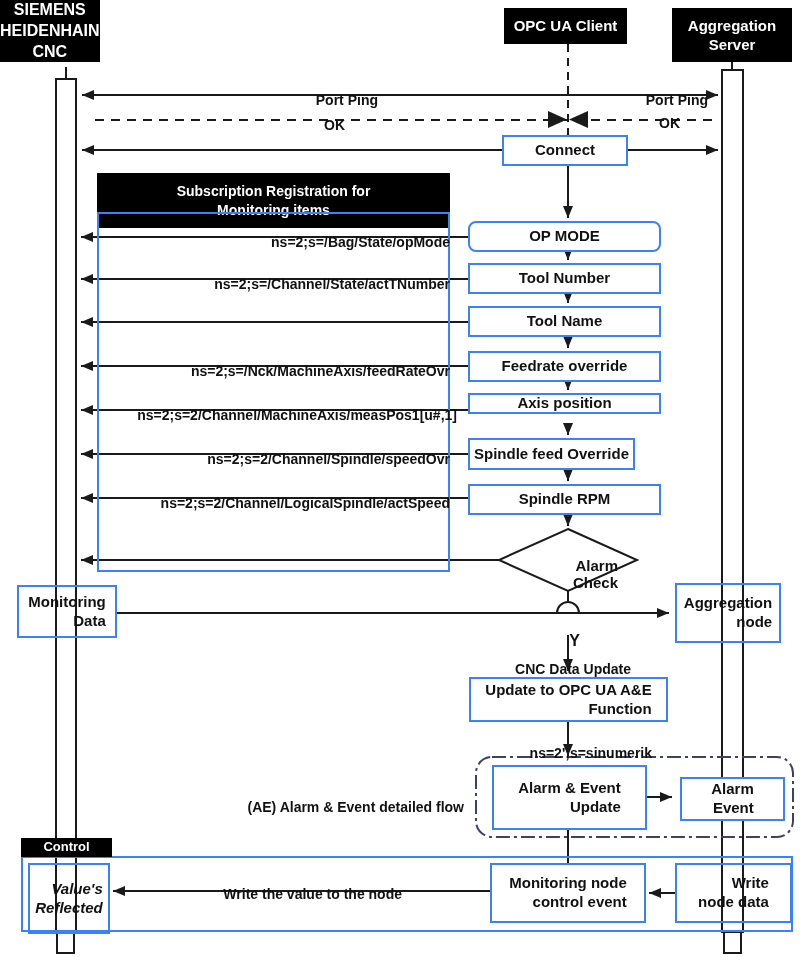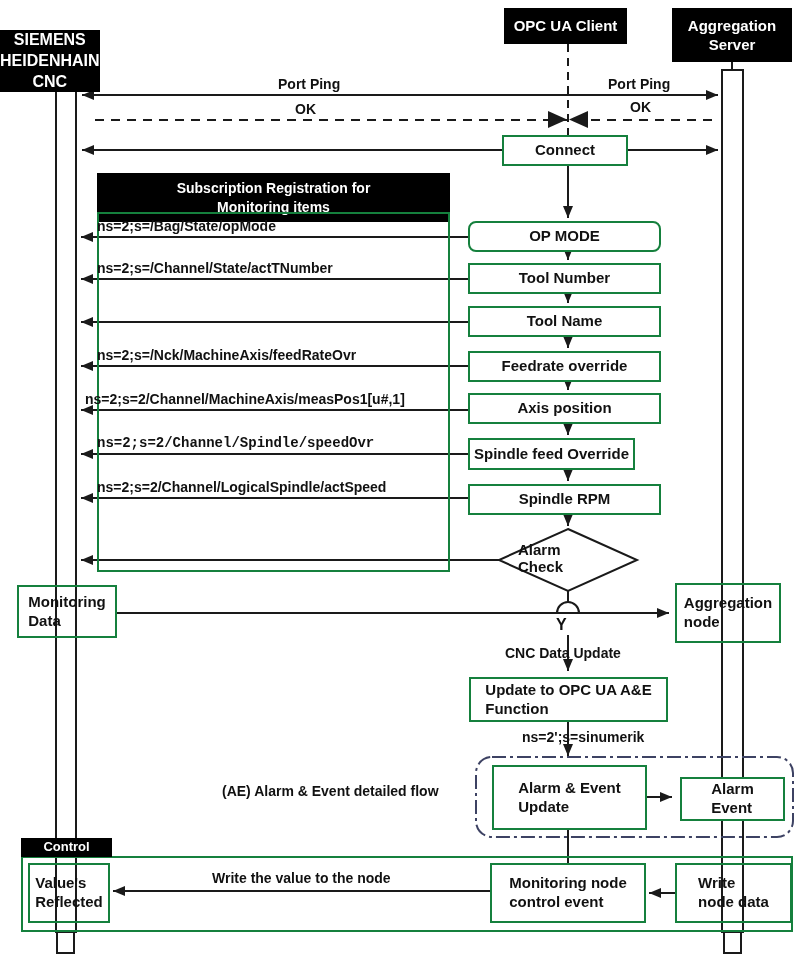--- a/index.html
+++ b/index.html
@@ -4,34 +4,34 @@
 <style>
   html,body { margin:0; padding:0; background:#fff; }
   .canvas {
     position:relative; width:800px; height:957px; background:#ffffff;
     font-family:"Liberation Sans", sans-serif; color:#111;
     overflow:hidden;
   }
   .svgl { position:absolute; left:0; top:0; }
   .box {
     position:absolute; box-sizing:border-box;
-    border:2px solid #15803d; background:#ffffff;
+    border:2px solid #3b82f6; background:#ffffff;
     display:flex; align-items:center; justify-content:center;
-    text-align:left; font-weight:700; white-space:pre-line;
+    text-align:right; font-weight:700; white-space:pre-line;
     line-height:1.25;
   }
   .clear { background:transparent; }
   .blackbox {
     position:absolute; box-sizing:border-box; background:#000;
     color:#fff; display:flex; align-items:center; justify-content:center;
     text-align:center; font-weight:700; white-space:pre-line; line-height:1.3;
   }
   .lbl {
-    position:absolute; font-weight:700; text-align:left;
-    white-space:pre-line; line-height:1.15;
+    position:absolute; font-weight:700; text-align:right;
+    white-space:pre-line; line-height:1.15;margin-top:16px;
   }
 </style>
 </head>
 <body>
 
 <div class="canvas">
 
   <svg class="svgl" width="800" height="957" viewBox="0 0 800 957">
     <defs>
       <marker id="ah" markerUnits="userSpaceOnUse" markerWidth="14" markerHeight="12" refX="12" refY="6" orient="auto-start-reverse">
@@ -103,49 +103,49 @@
       <path d="M647 797 H672" marker-end="url(#ah)"></path>
       <path d="M568 830 V863"></path>
     </g>
 
     <g stroke="#1a1a1a" stroke-width="2" fill="none">
       <path d="M490 891 H113" marker-end="url(#ah)"></path>
       <path d="M675 893 H649" marker-end="url(#ah)"></path>
     </g>
   </svg>
 
-  <div class="blackbox" style="left:0; top:7; width:129; height:61; font-size:16px;margin-top:30px;">SIEMENS
+  <div class="blackbox" style="left:0; top:7; width:129; height:61; font-size:16px;">SIEMENS
 HEIDENHAIN
 CNC</div>
   <div class="blackbox" style="left:504px; top:8px; width:123px; height:36px; font-size:15px;">OPC UA Client</div>
   <div class="blackbox" style="left:672px; top:8px; width:120px; height:54px; font-size:15px;">Aggregation
 Server</div>
 
   <div class="lbl" style="left:278px; top:76px; width:100px; font-size:14px;">Port Ping</div>
   <div class="lbl" style="left:608px; top:76px; width:100px; font-size:14px;">Port Ping</div>
   <div class="lbl" style="left:295px; top:101px; width:50px; font-size:14px;">OK</div>
   <div class="lbl" style="left:630px; top:99px; width:50px; font-size:14px;">OK</div>
   <div class="box" style="left:502px; top:135px; width:126px; height:31px; font-size:15px;">Connect</div>
 
-  <div class="blackbox" style="left:97px; top:173px; width:353px; height:49px; font-size:14px;">Subscription Registration for
+  <div class="blackbox" style="left:97px; top:173px; width:353px; height:55px; font-size:14px;">Subscription Registration for
 Monitoring items</div>
   <div class="box clear" style="left:97px; top:212px; width:353px; height:360px;"></div>
 
   <div class="lbl" style="left:97px; top:218px; width:353px; font-size:14px;">ns=2;s=/Bag/State/opMode</div>
   <div class="lbl" style="left:97px; top:260px; width:353px; font-size:14px;">ns=2;s=/Channel/State/actTNumber</div>
   <div class="lbl" style="left:97px; top:347px; width:353px; font-size:14px;">ns=2;s=/Nck/MachineAxis/feedRateOvr</div>
   <div class="lbl" style="left:85px; top:391px; width:372px; font-size:14px;">ns=2;s=2/Channel/MachineAxis/measPos1[u#,1]</div>
-  <div class="lbl" style="left:97px; top:435px; width:353px; font-size:14px;font-family:Liberation Mono, monospace;">ns=2;s=2/Channel/Spindle/speedOvr</div>
+  <div class="lbl" style="left:97px; top:435px; width:353px; font-size:14px;">ns=2;s=2/Channel/Spindle/speedOvr</div>
   <div class="lbl" style="left:97px; top:479px; width:353px; font-size:14px;">ns=2;s=2/Channel/LogicalSpindle/actSpeed</div>
 
   <div class="box" style="left:468px; top:221px; width:193px; height:31px; font-size:15px;border-radius:8px;">OP MODE</div>
   <div class="box" style="left:468px; top:263px; width:193px; height:31px; font-size:15px;">Tool Number</div>
   <div class="box" style="left:468px; top:306px; width:193px; height:31px; font-size:15px;">Tool Name</div>
   <div class="box" style="left:468px; top:351px; width:193px; height:31px; font-size:15px;">Feedrate override</div>
-  <div class="box" style="left:468px; top:393px; width:193px; height:31px; font-size:15px;">Axis position</div>
+  <div class="box" style="left:468px; top:393px; width:193px; height:21px; font-size:15px;">Axis position</div>
   <div class="box" style="left:468px; top:438px; width:167px; height:32px; font-size:15px;">Spindle feed Override</div>
   <div class="box" style="left:468px; top:484px; width:193px; height:31px; font-size:15px;">Spindle RPM</div>
 
   <div class="lbl" style="left:518px; top:541px; width:100px; font-size:15px;">Alarm
 Check</div>
 
   <div class="box clear" style="left:17px; top:585px; width:100px; height:53px; font-size:15px;">Monitoring
 Data</div>
   <div class="box clear" style="left:675px; top:583px; width:106px; height:60px; font-size:15px;">Aggregation
 node</div>
@@ -156,21 +156,21 @@
   <div class="lbl" style="left:522px; top:729px; width:130px; font-size:14px;">ns=2';s=sinumerik</div>
 
   <div class="lbl" style="left:222px; top:783px; width:242px; font-size:14px;">(AE) Alarm &amp; Event detailed flow</div>
   <div class="box" style="left:492px; top:765px; width:155px; height:65px; font-size:15px;">Alarm &amp; Event
 Update</div>
   <div class="box" style="left:680px; top:777px; width:105px; height:44px; font-size:15px;">Alarm
 Event</div>
 
   <div class="box clear" style="left:21px; top:856px; width:772px; height:76px;"></div>
   <div class="blackbox" style="left:21px; top:838px; width:91px; height:19px; font-size:13px;">Control</div>
-  <div class="box clear" style="left:28px; top:863px; width:82px; height:60px; font-size:15px;">Value's
+  <div class="box clear" style="left:28px; top:863px; width:82px; height:71px; font-size:15px;font-style:italic;">Value's
 Reflected</div>
   <div class="lbl" style="left:212px; top:870px; width:190px; font-size:14px;">Write the value to the node</div>
   <div class="box" style="left:490px; top:863px; width:156px; height:60px; font-size:15px;">Monitoring node
 control event</div>
   <div class="box clear" style="left:675px; top:863px; width:117px; height:60px; font-size:15px;">Write
 node data</div>
 
 </div>
 
 </body></html>

